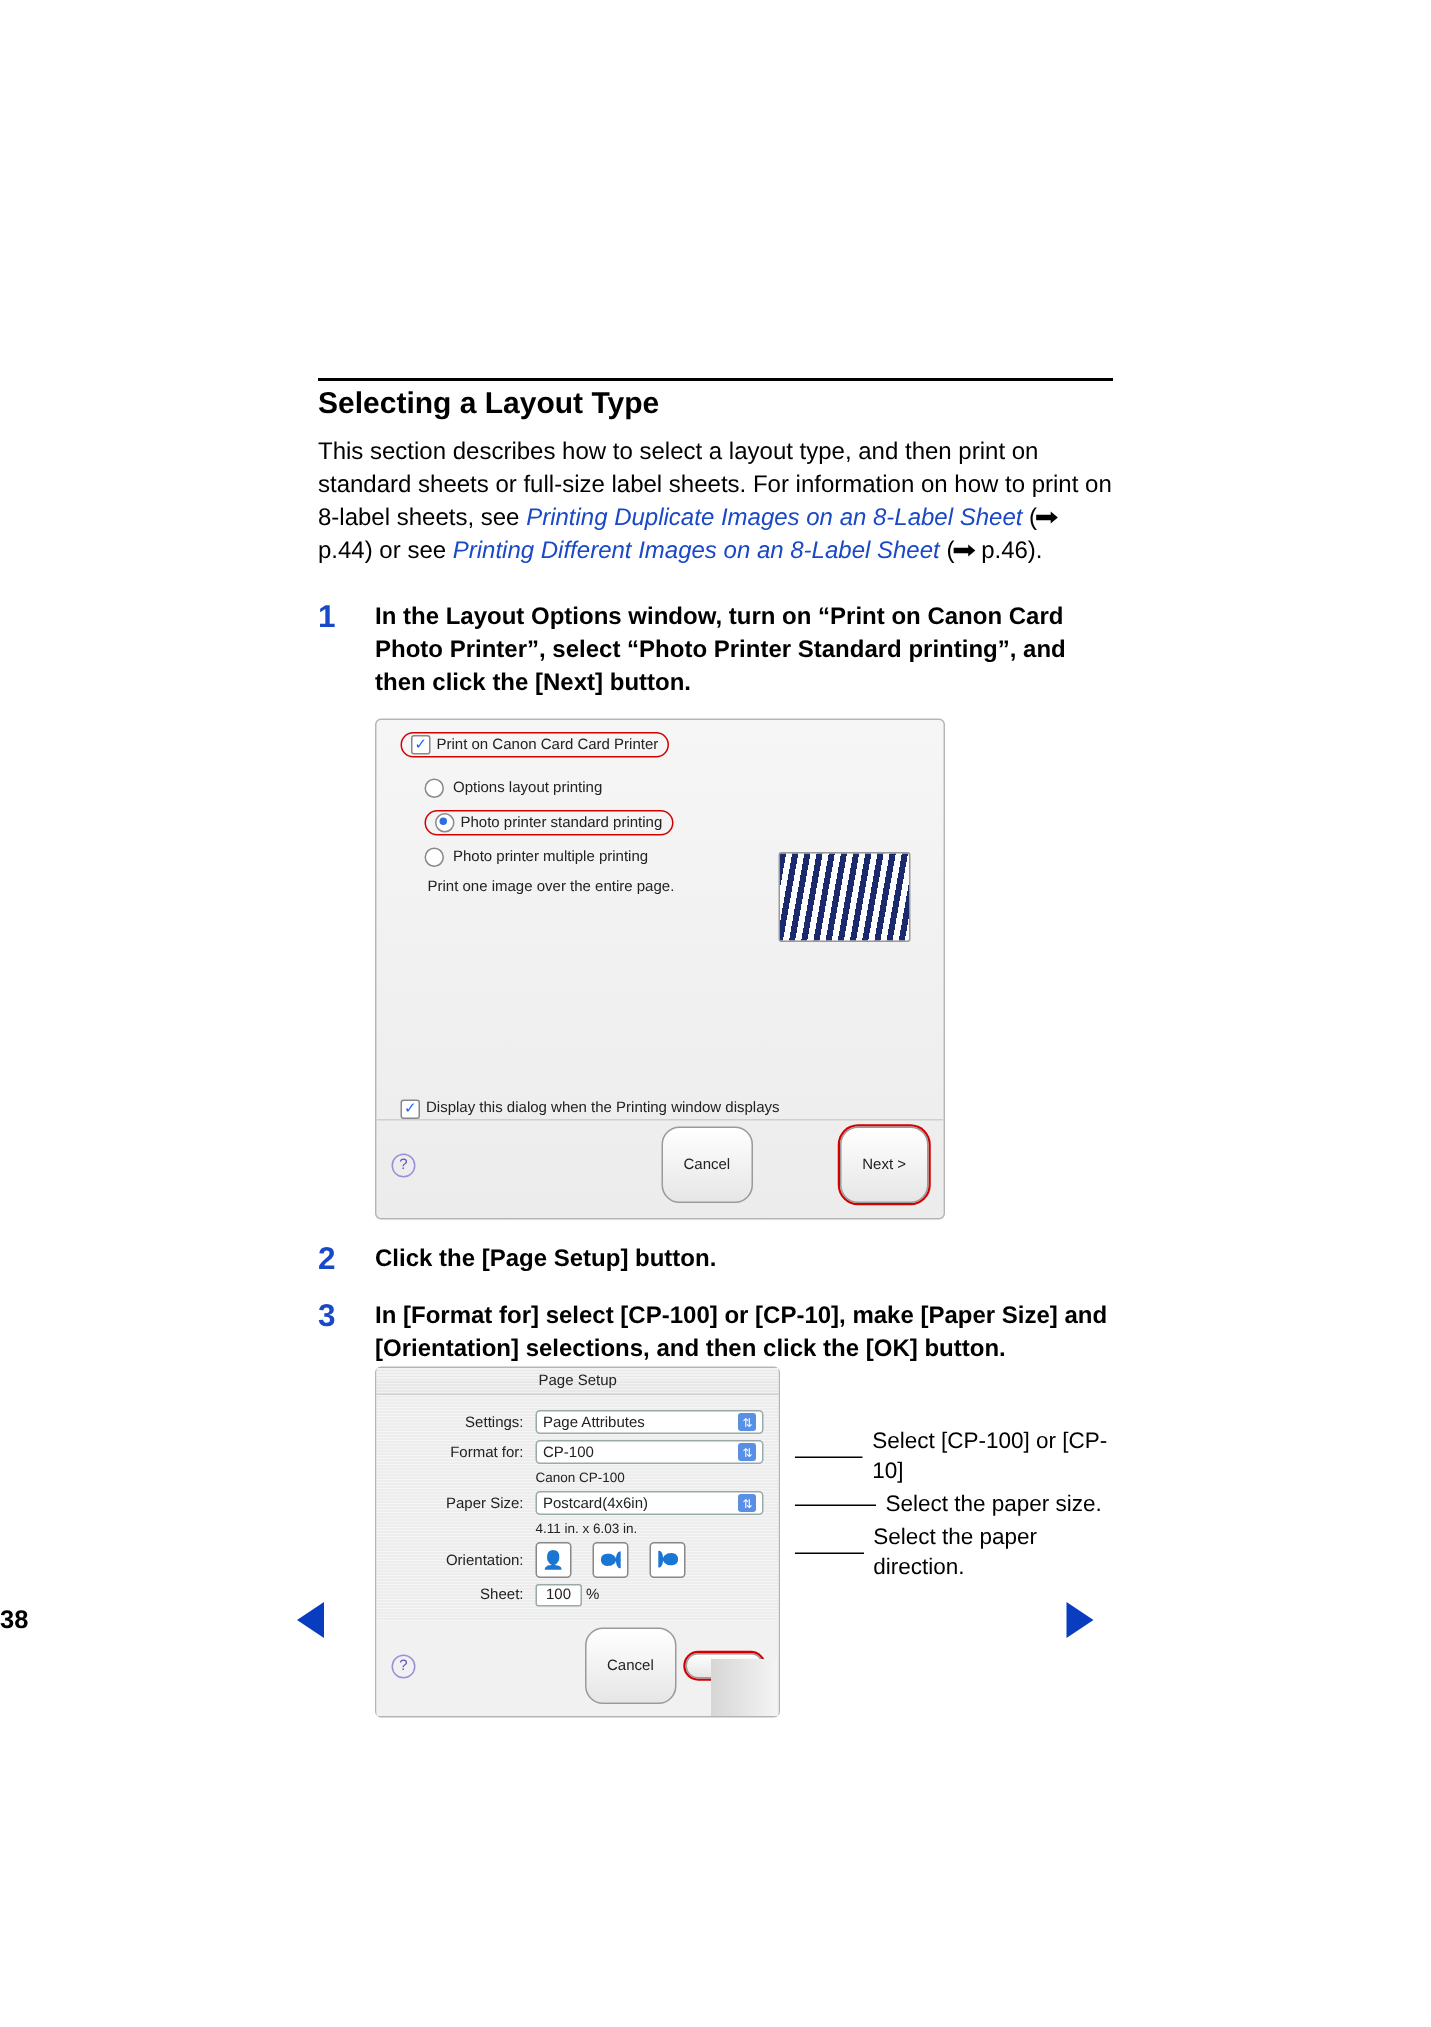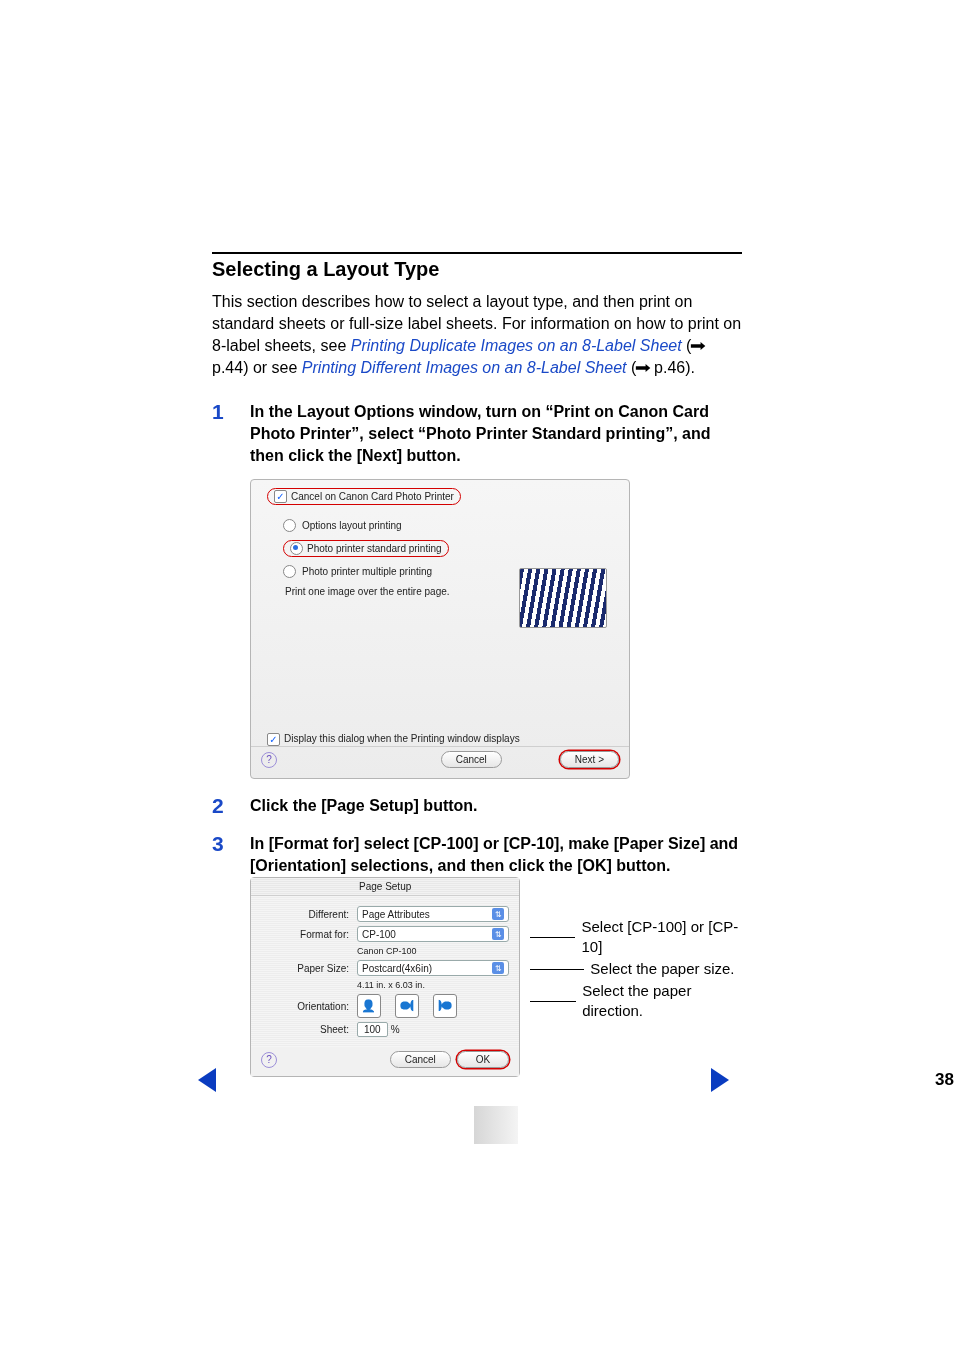--- a/index.html
+++ b/index.html
@@ -21,21 +21,21 @@
   .fig1-body{padding:8px 16px 10px 16px;position:relative;height:248px;}
   .badge{display:inline-flex;align-items:center;gap:4px;border:1.5px solid #d40000;border-radius:10px;padding:1px 6px;}
   .chk{width:11px;height:11px;border:1px solid #888;border-radius:2px;display:inline-flex;align-items:center;justify-content:center;background:#fff;}
   .chk.on::after{content:"✓";color:#1463ff;font-size:10px;line-height:10px;}
   .radiowrap{display:flex;align-items:center;gap:6px;margin:8px 0 8px 16px;}
   .radio{width:11px;height:11px;border:1px solid #888;border-radius:50%;background:#fff;display:inline-block;position:relative;}
   .radio.on::after{content:"";position:absolute;left:2px;top:2px;width:5px;height:5px;background:#2b6fe0;border-radius:50%;}
   .hint{margin:6px 0 0 18px;color:#222;}
   .zebra{position:absolute;right:22px;top:88px;width:86px;height:58px;border:1px solid #999;background:repeating-linear-gradient(100deg,#1a2a6d 0 4px,#fff 4px 8px);border-radius:2px;}
   .fig1-footer{display:flex;align-items:center;padding:4px 10px 10px 10px;border-top:1px solid #cfcfcf;gap:6px;}
-  .btn{display:inline-block;padding:2px 14px;font-size:10px;border:1px solid #9a9a9a;border-radius:12px;background:linear-gradient(#fff,#e6e6e6);}
+  .btn{display:inline-block;padding:19px 14px;font-size:10px;border:1px solid #9a9a9a;border-radius:12px;background:linear-gradient(#fff,#e6e6e6);}
   .btn.red-ring{box-shadow:0 0 0 1.5px #d40000;border-radius:12px;}
   .qmark{width:14px;height:14px;border:1px solid #9c8fd8;border-radius:50%;display:inline-flex;align-items:center;justify-content:center;color:#6b4fbf;font-size:10px;}
   
   .fig2-wrap{display:flex;gap:10px;margin-top:0;align-items:flex-start;}
   .fig2{width:296px;background:linear-gradient(#f6f6f6,#ececec);border:1px solid #b5b5b5;border-radius:4px;font-size:10px;color:#222;font-family:"Lucida Grande",Arial,sans-serif;}
   .fig2 .title{text-align:center;font-size:10px;padding:3px 0;border-bottom:1px solid #cfcfcf;background:repeating-linear-gradient(#f2f2f2,#f2f2f2 1px,#e8e8e8 1px,#e8e8e8 2px);}
   .fig2-body{padding:6px 10px 6px 10px;background:repeating-linear-gradient(#f5f5f5,#f5f5f5 1px,#ededed 1px,#ededed 2px);}
   .row{display:flex;align-items:center;margin:4px 0;}
   .row .lbl{width:88px;text-align:right;margin-right:8px;}
   .sel{flex:1;display:flex;align-items:center;background:#fff;border:1px solid #9aa;border-radius:3px;padding:1px 4px;justify-content:space-between;}
@@ -45,21 +45,21 @@
   .orient .box{width:22px;height:22px;border:1px solid #888;border-radius:3px;background:#fff;display:flex;align-items:center;justify-content:center;}
   .orient .man{font-size:12px;}
   .fig2-footer{display:flex;align-items:center;padding:4px 10px 8px 10px;gap:6px;background:#f1f1f1;}
   .fig2-footer .spacer{flex:1;}
   .annot{font-size:15px;line-height:20px;}
   .ann-row{display:flex;align-items:center;gap:6px;}
   .lead{height:1px;background:#000;}
   .lead50{width:50px;}
   .lead54{width:54px;}
   
-  .pagefoot{position:absolute;left:0;right:0;top:1070px;display:flex;align-items:center;justify-content:flex-end;}
+  .pagefoot{position:absolute;left:0;right:0;top:1070px;display:flex;align-items:center;justify-content:flex-start;}
   .pnum{font-weight:bold;font-size:17px;}
   .tri{width:0;height:0;border-top:12px solid transparent;border-bottom:12px solid transparent;}
   .tri.l{border-right:18px solid #0a3cc0;position:absolute;left:198px;}
   .tri.r{border-left:18px solid #0a3cc0;position:absolute;right:225px;}
   .shade{position:absolute;left:474px;top:1106px;width:44px;height:38px;background:linear-gradient(90deg,#d6d6d6,#f4f4f4);}
 </style>
 </head>
 <body>
 
 <div class="page">
@@ -79,21 +79,21 @@
 
       <li>
         <div class="step-num">1</div>
         <div class="step-body">
           <div class="step-text">In the Layout Options window, turn on “Print on Canon Card Photo Printer”, select “Photo Printer Standard printing”, and then click the [Next] button.</div>
 
           <div class="fig1">
             <div class="fig1-body">
               <span class="badge">
                 <span class="chk on"></span>
-                <span>Cancel on Canon Card Photo Printer</span>
+                <span>Print on Canon Card Card Printer</span>
               </span>
 
               <div class="radiowrap" style="margin-top:14px;">
                 <span class="radio"></span>
                 <span>Options layout printing</span>
               </div>
               <div class="radiowrap">
                 <span class="badge">
                   <span class="radio on"></span>
                   <span>Photo printer standard printing</span>
@@ -132,21 +132,21 @@
       <li>
         <div class="step-num">3</div>
         <div class="step-body">
           <div class="step-text">In [Format for] select [CP-100] or [CP-10], make [Paper Size] and [Orientation] selections, and then click the [OK] button.</div>
 
           <div class="fig2-wrap">
             <div class="fig2">
               <div class="title">Page Setup</div>
               <div class="fig2-body">
                 <div class="row">
-                  <span class="lbl">Different:</span>
+                  <span class="lbl">Settings:</span>
                   <span class="sel">
                     <span>Page Attributes</span>
                     <span class="arrows">⇅</span>
                   </span>
                 </div>
                 <div class="row">
                   <span class="lbl">Format for:</span>
                   <span class="sel">
                     <span>CP-100</span>
                     <span class="arrows">⇅</span>

